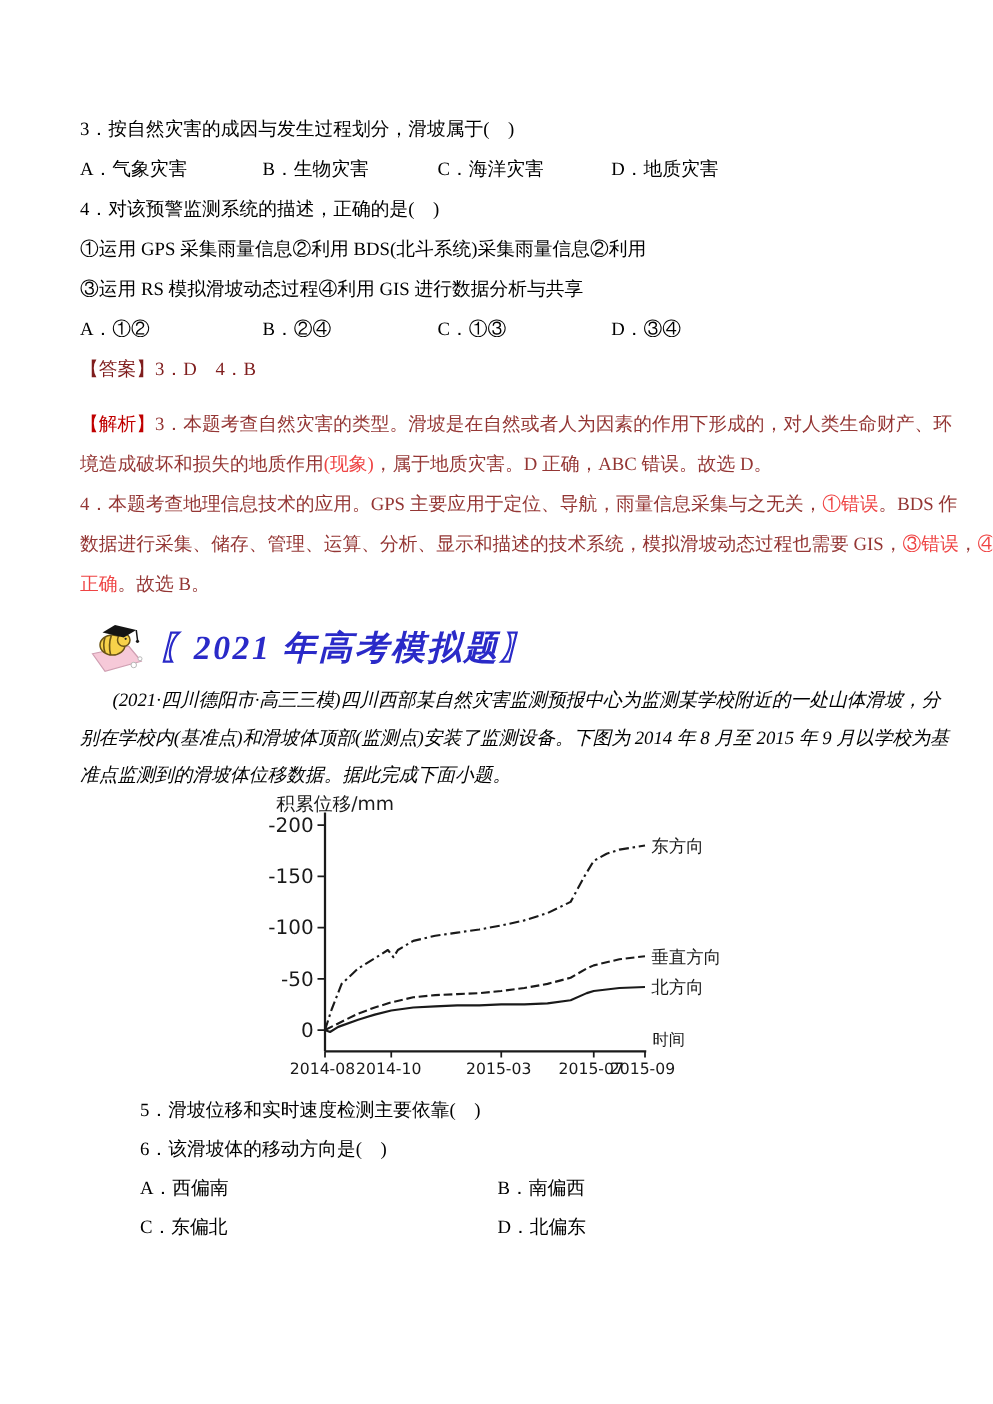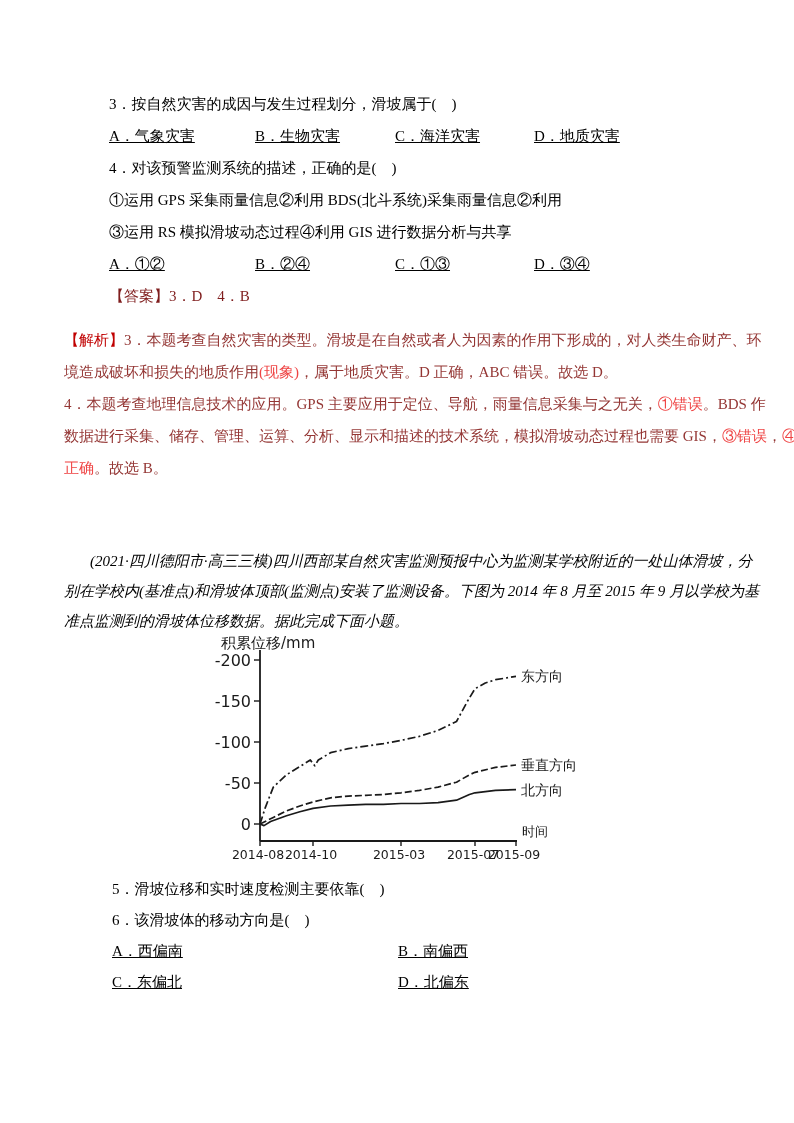--- a/index.html
+++ b/index.html
@@ -4,21 +4,21 @@
 <style>
   html,body{margin:0;padding:0;background:#ffffff;}
   .page{
     position:relative;width:794px;height:1123px;background:#ffffff;overflow:hidden;
     font-family:"Liberation Serif","DejaVu Serif",serif;color:#000;font-size:15px;
   }
   .sec{position:absolute;left:64px;right:62px;}
   .line{height:32px;line-height:32px;white-space:nowrap;}
   
   .opts{position:relative;}
-  .opt{position:absolute;top:0;text-decoration:underline;}
+  .opt{position:absolute;top:0;}
   .c1{left:0;} .c2{left:146px;} .c3{left:286px;} .c4{left:425px;}
   .half{left:286px;}
   
   .red{color:#7f1d1d;}
   #sec-analysis{color:#943634;}
   #sec-analysis .label{color:#c00000;}
   .hl{color:#ef4444;}
   
   #sec-header{height:46px;}
   .hdr-icon{position:absolute;left:6px;top:-2px;width:46px;height:46px;}
@@ -41,21 +41,21 @@
   .xaxis-title{font-size:13px;fill:#1a1a1a;font-family:"DejaVu Sans",sans-serif;}
   .series-label{font-size:14px;fill:#1a1a1a;font-family:"DejaVu Sans",sans-serif;}
   
   #sec-bottom .line{height:31px;line-height:31px;margin-left:48px;}
 </style>
 </head>
 <body>
 
 <div class="page">
 
-  <div class="sec" id="sec-top" style="top:88px;margin-left:45px;">
+  <div class="sec" id="sec-top" style="top:88px;">
     <div class="line">3．按自然灾害的成因与发生过程划分，滑坡属于(　)</div>
     <div class="line opts">
       <span class="opt c1">A．气象灾害</span>
       <span class="opt c2">B．生物灾害</span>
       <span class="opt c3">C．海洋灾害</span>
       <span class="opt c4">D．地质灾害</span>
     </div>
     <div class="line">4．对该预警监测系统的描述，正确的是(　)</div>
     <div class="line">①运用 GPS 采集雨量信息②利用 BDS(北斗系统)采集雨量信息②利用</div>
     <div class="line">③运用 RS 模拟滑坡动态过程④利用 GIS 进行数据分析与共享</div>
@@ -81,20 +81,37 @@
       <span>4．本题考查地理信息技术的应用。GPS 主要应用于定位、导航，雨量信息采集与之无关，</span><span class="hl">①错误</span><span>。BDS 作</span>
     </div>
     <div class="line">
       <span>数据进行采集、储存、管理、运算、分析、显示和描述的技术系统，模拟滑坡动态过程也需要 GIS，</span><span class="hl">③错误</span><span>，</span><span class="hl">④</span>
     </div>
     <div class="line">
       <span class="hl">正确</span><span>。故选 B。</span>
     </div>
   </div>
 
+  <div class="sec" id="sec-header" style="top:498px;">
+    <span class="hdr-icon">
+      <svg viewBox="0 0 46 44" width="46" height="44">
+        <polygon points="4,27 33,21 43,33 14,41" fill="#f6c9d8" stroke="#d09fb2" stroke-width="1"></polygon>
+        <ellipse cx="20" cy="20" rx="10" ry="8" fill="#f7d24a" stroke="#6b5517" stroke-width="1.2"></ellipse>
+        <path d="M14,14 q-2,6 0,12 M19,12.5 q-2.5,7.5 -0.5,15.5" fill="none" stroke="#6b5517" stroke-width="1.3"></path>
+        <circle cx="29" cy="16" r="5" fill="#f7d24a" stroke="#6b5517" stroke-width="1.2"></circle>
+        <circle cx="30.5" cy="15" r="0.9" fill="#222"></circle>
+        <polygon points="22,4 39,8 29,14 12,10" fill="#141414"></polygon>
+        <line x1="39" y1="8" x2="40" y2="16" stroke="#141414" stroke-width="1.2"></line>
+        <circle cx="40" cy="17" r="1.3" fill="#141414"></circle>
+        <circle cx="37" cy="36" r="2.2" fill="#fff" stroke="#b9b9b9" stroke-width="0.8"></circle>
+        <circle cx="42" cy="31" r="1.6" fill="#fff" stroke="#b9b9b9" stroke-width="0.8"></circle>
+      </svg>
+    </span>
+    <span class="hdr-title">〖2021 年高考模拟题〗</span>
+  </div>
 
   <div class="sec" id="sec-passage" style="top:546px;">
     <div class="pline indent">(2021·四川德阳市·高三三模)四川西部某自然灾害监测预报中心为监测某学校附近的一处山体滑坡，分</div>
     <div class="pline">别在学校内(基准点)和滑坡体顶部(监测点)安装了监测设备。下图为 2014 年 8 月至 2015 年 9 月以学校为基</div>
     <div class="pline">准点监测到的滑坡体位移数据。据此完成下面小题。</div>
   </div>
 
   <div id="sec-chart">
     <svg viewBox="0 0 410 237" width="410" height="237">
       <text x="26" y="12" class="axis-title">积累位移/mm</text>

